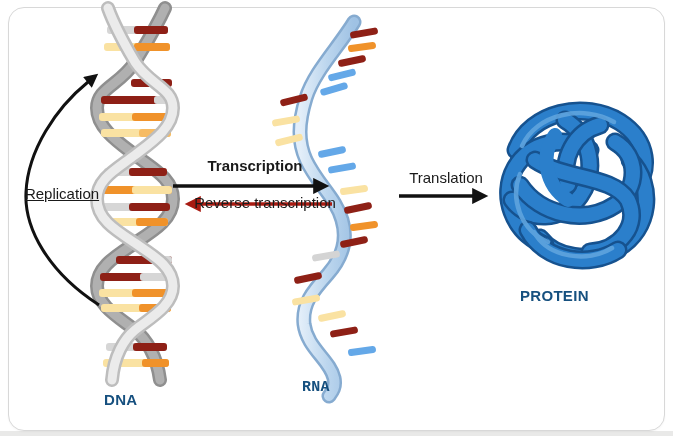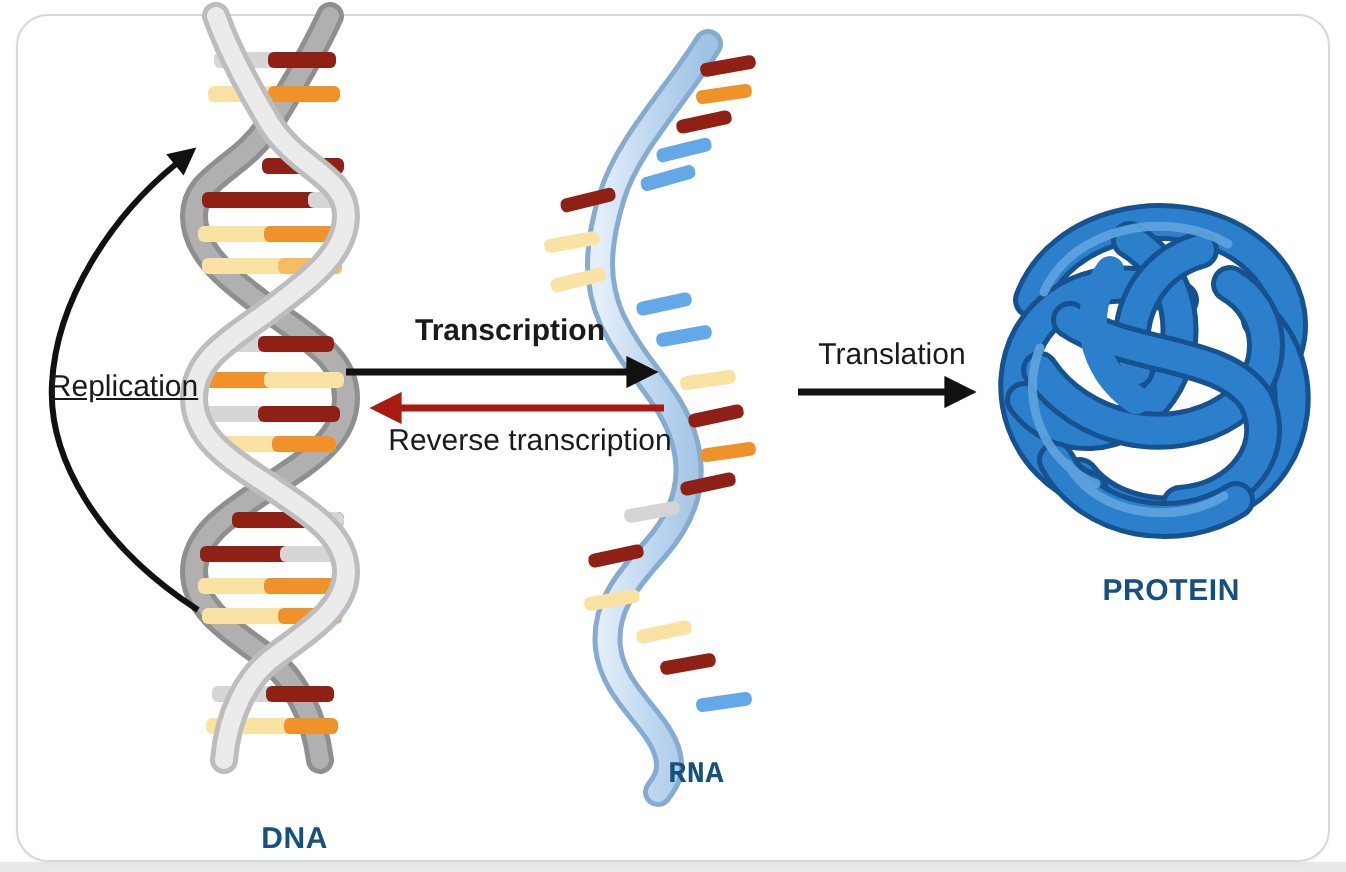--- a/index.html
+++ b/index.html
@@ -17,21 +17,21 @@
     background:#ffffff;border:1.5px solid #d8d8d8;border-radius:16px;
     box-shadow:0 1px 2px rgba(0,0,0,0.04);
   }
   svg.art{position:absolute;left:0;top:0;}
   .lbl{
     position:absolute;font-size:15px;color:#1a1a1a;line-height:1.1;
     text-align:center;white-space:nowrap;
   }
   .node-lbl{
     position:absolute;font-size:15px;font-weight:bold;color:#16507f;
-    letter-spacing:.3px;text-align:right;white-space:nowrap;
+    letter-spacing:.3px;text-align:left;white-space:nowrap;
   }
 </style>
 </head>
 <body>
 
 <div class="bottom-strip"></div>
 <div class="card"></div>
 
 <svg class="art" width="673" height="436" viewBox="0 0 673 436">
   <defs>
@@ -188,21 +188,21 @@
   </g>
   <g>
     <path d="M399,196 L473,196" stroke="#111111" stroke-width="3.5" marker-end="url(#headK)"></path>
   </g>
 </svg>
 
 <div class="lbl" style="left:22px;top:186px;width:80px;text-decoration:underline;">Replication</div>
 
 <div class="lbl" style="left:195px;top:158px;width:120px;font-weight:bold;">Transcription</div>
 
-<div class="lbl" style="left:175px;top:213px;width:180px;">Reverse transcription</div>
+<div class="lbl" style="left:175px;top:195px;width:180px;">Reverse transcription</div>
 
 <div class="lbl" style="left:396px;top:170px;width:100px;">Translation</div>
 
-<div class="node-lbl" style="left:104px;top:391px;width:60px;margin-top:20px;">DNA</div>
+<div class="node-lbl" style="left:104px;top:391px;width:60px;">DNA</div>
 
 <div class="node-lbl" style="left:302px;top:379px;width:60px;font-family:Liberation Mono, monospace;">RNA</div>
 
 <div class="node-lbl" style="left:520px;top:287px;width:100px;">PROTEIN</div>
 
 </body></html>

